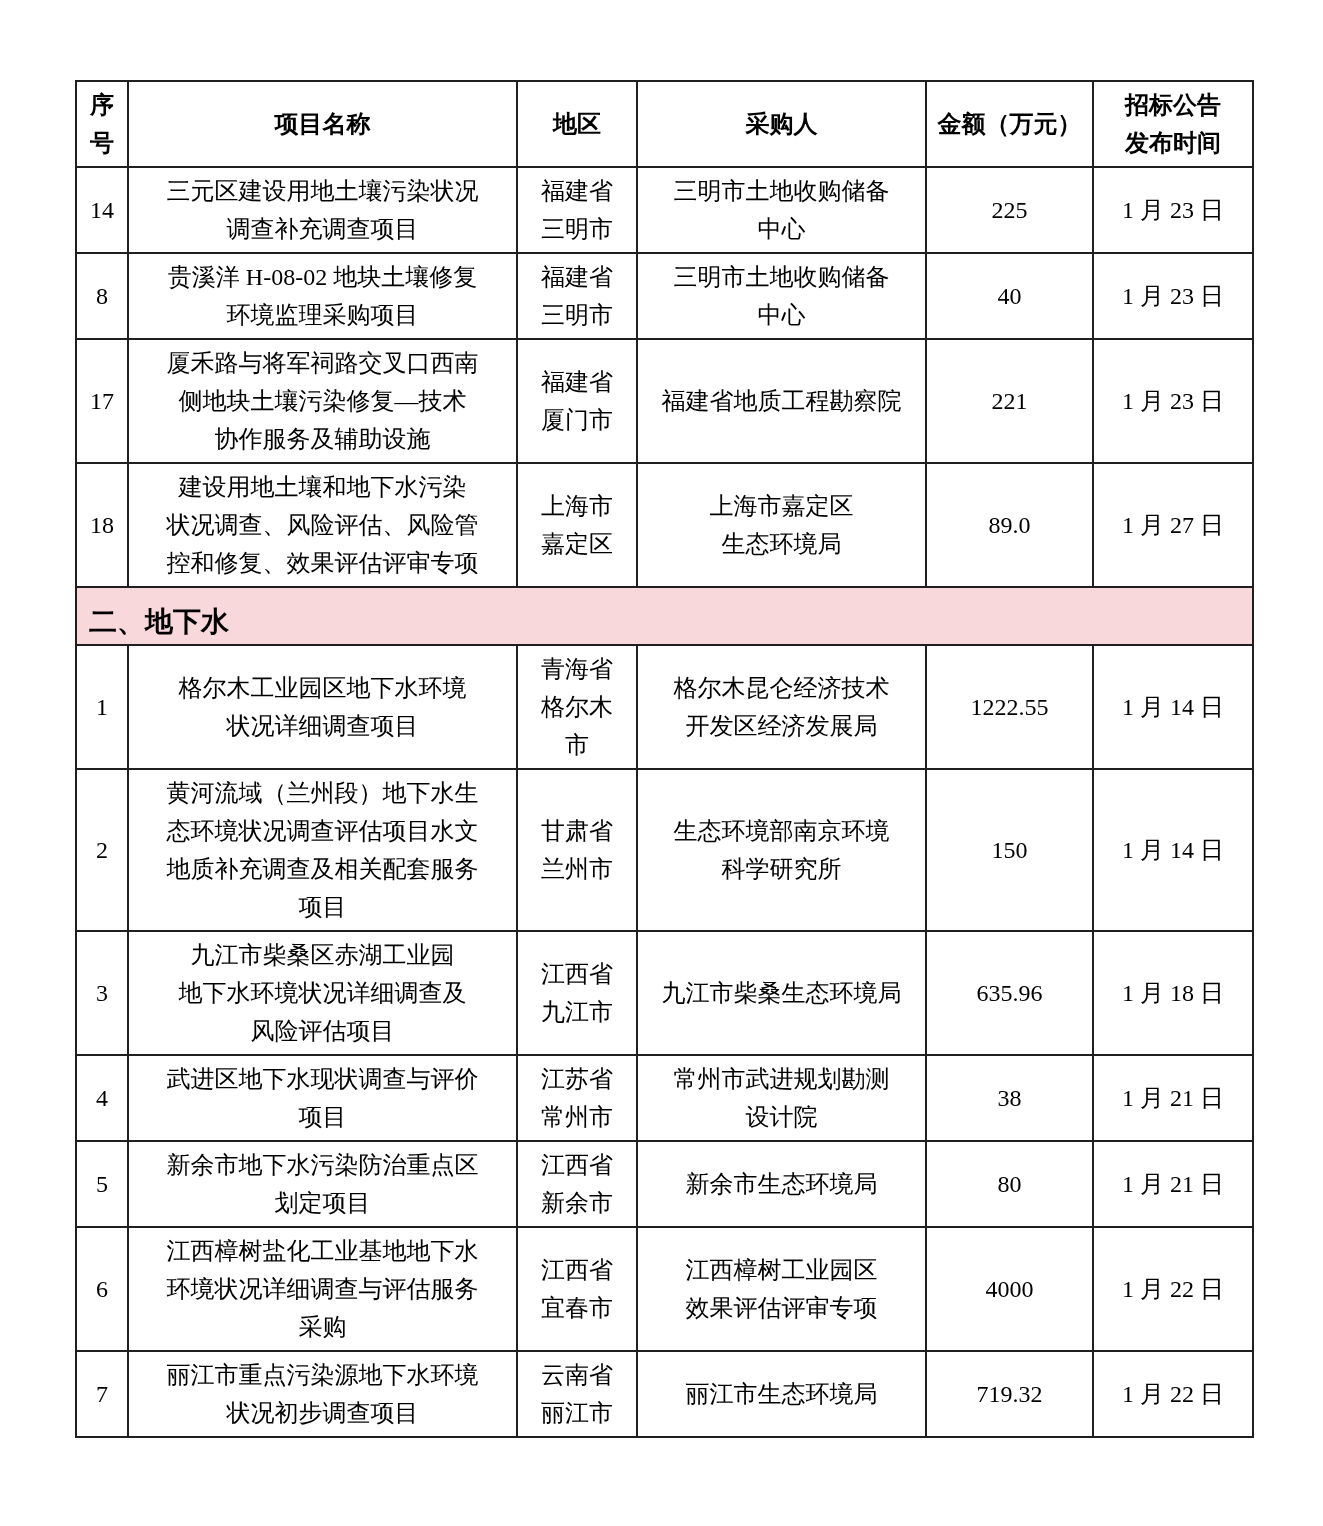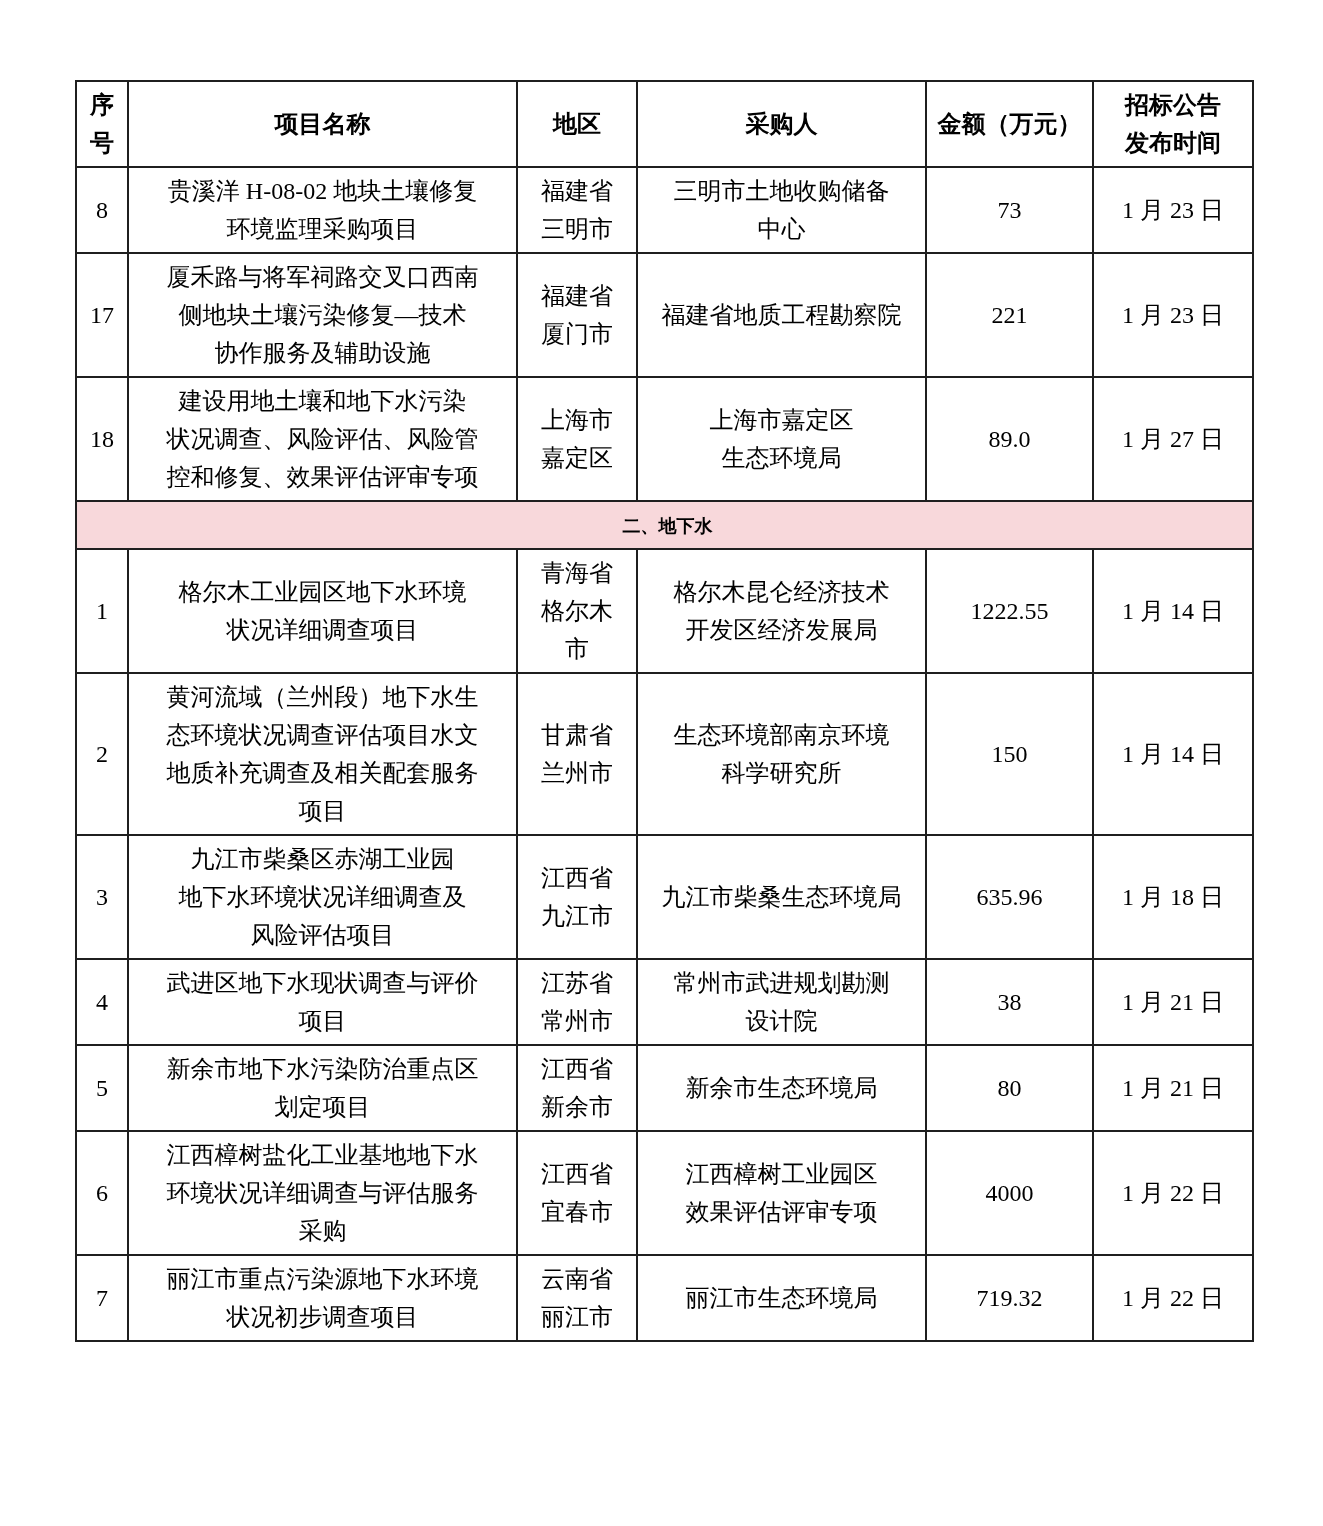--- a/index.html
+++ b/index.html
@@ -28,25 +28,25 @@
     padding: 4px 6px;
     font-size: 24px;
     line-height: 38px;
     color: #000;
     overflow: hidden;
   }
   .bid th { font-weight: bold; }
   .bid td { font-weight: normal; }
   .bid tr.section-row td {
     background: var(--section-bg, #f8d8db);
-    text-align: center;
+    text-align: left;
     font-weight: bold;
-    font-size: 18px;
+    font-size: 28px;
     line-height: 40px;
-    padding: 4px 6px 2px 12px;
+    padding: 14px 6px 2px 12px;
   }
 </style>
 </head>
 <body>
 
 <div class="page">
   <table class="bid">
     <colgroup>
       <col style="width:52px">
       <col style="width:389px">
@@ -62,28 +62,39 @@
         <th>项目名称</th>
         <th>地区</th>
         <th>采购人</th>
         <th>金额（万元）</th>
         <th>招标公告
 发布时间</th>
       </tr>
     </thead>
     <tbody>
       <tr>
+        <td>14</td>
+        <td>三元区建设用地土壤污染状况
+调查补充调查项目</td>
+        <td>福建省
+三明市</td>
+        <td>三明市土地收购储备
+中心</td>
+        <td>225</td>
+        <td>1 月 23 日</td>
+      </tr>
+      <tr>
         <td>8</td>
         <td>贵溪洋 H-08-02 地块土壤修复
 环境监理采购项目</td>
         <td>福建省
 三明市</td>
         <td>三明市土地收购储备
 中心</td>
-        <td>73</td>
+        <td>40</td>
         <td>1 月 23 日</td>
       </tr>
       <tr>
         <td>17</td>
         <td>厦禾路与将军祠路交叉口西南
 侧地块土壤污染修复—技术
 协作服务及辅助设施</td>
         <td>福建省
 厦门市</td>
         <td>福建省地质工程勘察院</td>

